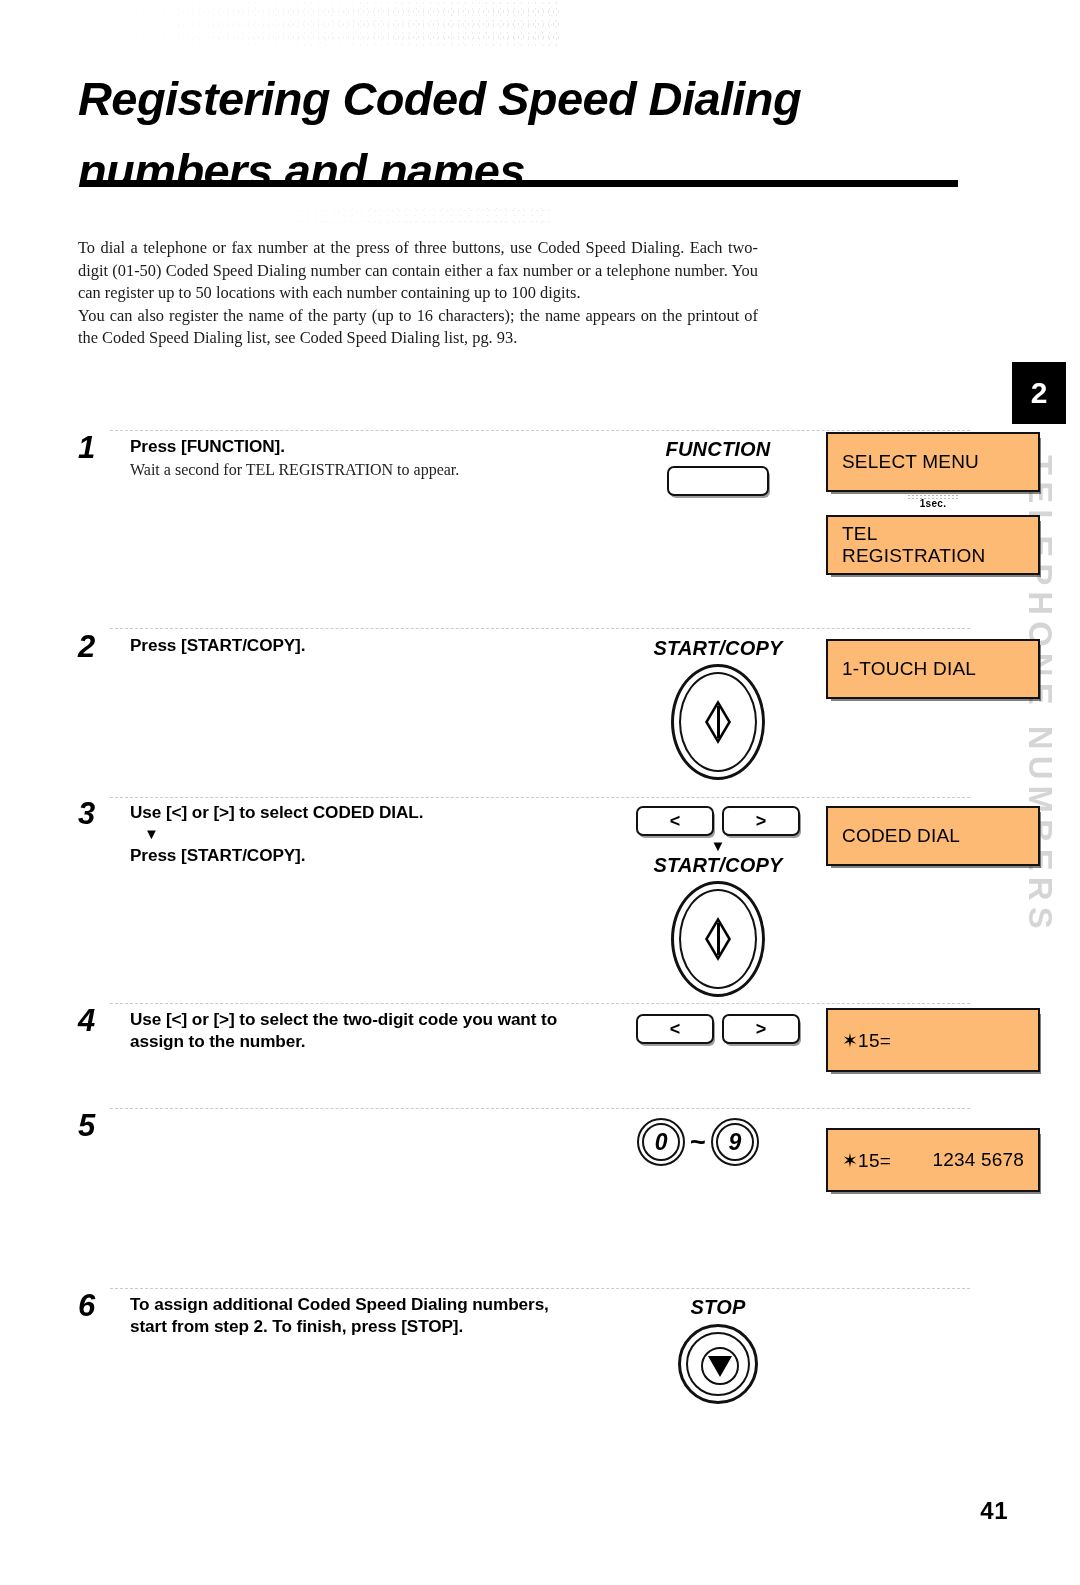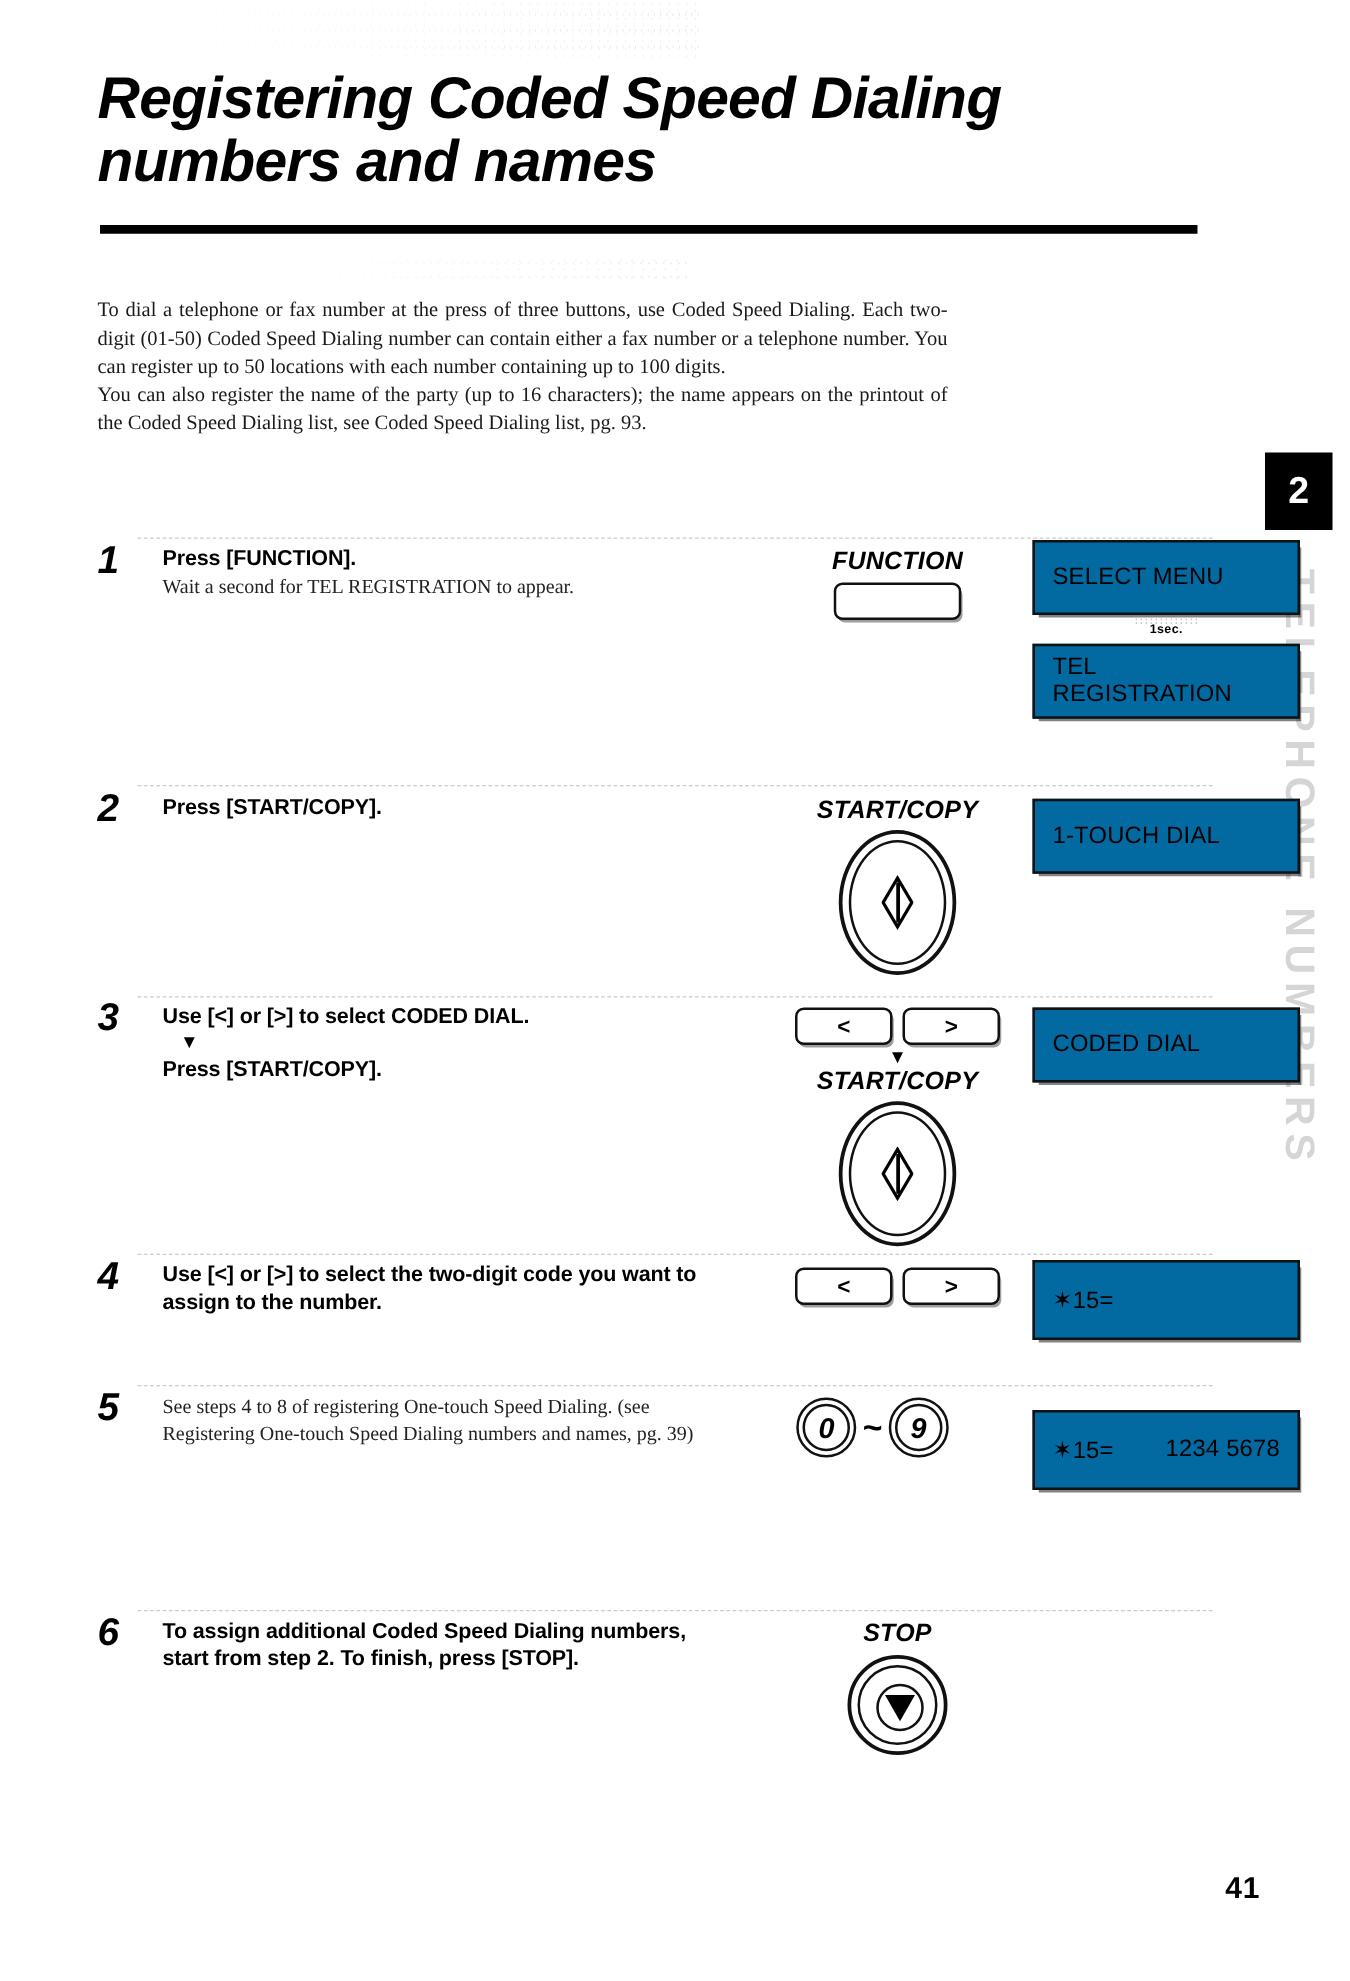--- a/index.html
+++ b/index.html
@@ -53,20 +53,21 @@
     top: 52px;
     width: 880px;
   }
   .title-line {
     font-weight: bold;
     font-style: italic;
     font-size: 47px;
     line-height: 51px;
     letter-spacing: -0.6px;
     white-space: nowrap;
+    margin-top: 21px;
   }
   .title-rule {
     position: absolute;
     left: 80px;
     top: 180px;
     width: 878px;
     height: 7px;
     background: #000;
   }
 
@@ -347,21 +348,21 @@
   
   .lcdcol {
     position: absolute;
     left: 748px;
     top: 0;
     width: 214px;
   }
   .lcd {
     position: relative;
     border: 2px solid #121212;
-    background: #0369a1;
+    background: #fdba74;
     height: 60px;
     display: flex;
     align-items: center;
     padding: 0 14px;
     font-size: 19px;
     letter-spacing: .2px;
     box-sizing: border-box;
     box-shadow: 3px 4px 0 -2px rgba(30,30,30,.55);
   }
   .lcd.tall { height: 64px; }
@@ -511,21 +512,20 @@
     <div class="lcd tall">
       <span class="lcd-star">✶15=</span>
     </div>
   </div>
 </div>
 
 <div class="step-sep" style="top:1108px;"></div>
 <div class="step" style="top:1110px;">
   <div class="step-num">5</div>
   <div class="step-body" style="width:452px;">
-    <div class="step-sub">See steps 4 to 8 of registering One-touch Speed Dialing. (see Registering One-touch Speed Dialing numbers and names, pg. 39)</div>
   </div>
   <div class="keycol" style="top:8px;left:530px;width:180px;">
     <div class="keypad-row">
       <div class="keypad-key">
         <span>0</span>
       </div>
       <div class="keypad-tilde">~</div>
       <div class="keypad-key">
         <span>9</span>
       </div>

